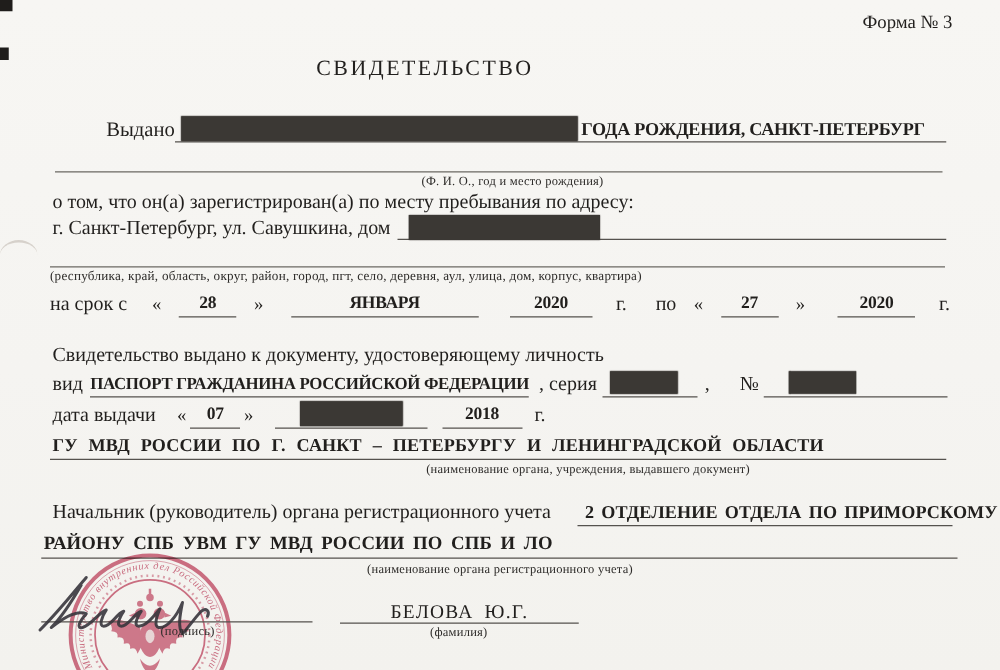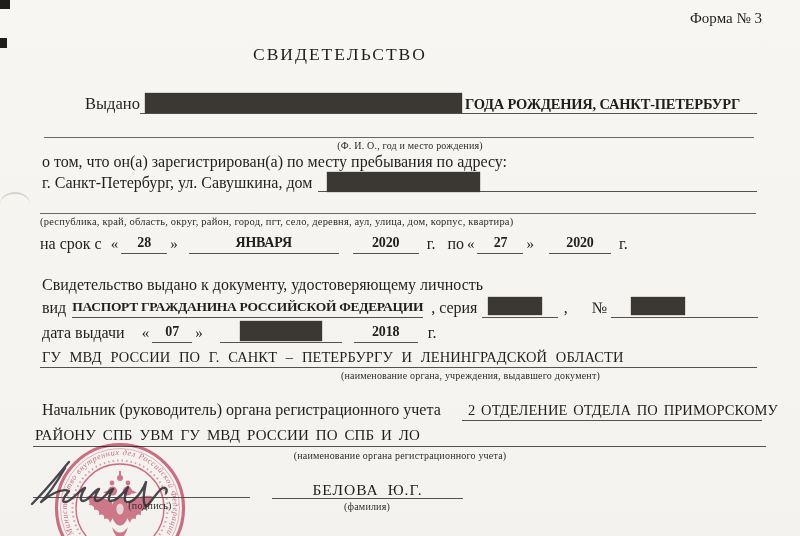--- a/index.html
+++ b/index.html
@@ -9,26 +9,26 @@
     font-family:"Liberation Serif","DejaVu Serif",serif;
     color:#211f1d;
   }
   .abs{position:absolute;}
   .t16{font-size:16px; line-height:20px;}
   .t15{font-size:15px;}
   .title{font-size:17.5px; letter-spacing:2px;}
   .subtitle{font-size:15.5px;}
   .caption{font-size:10px; color:#2d2b29; letter-spacing:0.2px; white-space:nowrap;}
   .filled{font-weight:bold; font-size:14px; letter-spacing:-0.2px; white-space:nowrap;}
-  .filled-wide{font-weight:normal; font-size:14.5px; word-spacing:5px; letter-spacing:0.1px; white-space:nowrap;}
+  .filled-wide{font-weight:bold; font-size:14.5px; word-spacing:5px; letter-spacing:0.1px; white-space:nowrap;}
   .rule{height:0; border-top:1.2px solid #55524e;}
   .rule-thin{height:0; border-top:1px solid #6b6863;}
   .redact{background:#3b3834; box-shadow:0 0 1px #3b3834;}
   .cell{display:inline-block; border-bottom:1.2px solid #55524e; text-align:center; vertical-align:bottom;}
-  .row{display:flex; align-items:flex-end; white-space:nowrap;}
+  .row{display:flex; align-items:flex-end; white-space:nowrap;justify-content:space-between;}
   .q{font-size:15px; padding:0 3px;}
   .svg-stamp{mix-blend-mode:multiply;}
   .artifact{background:#1f1d1b;}
 </style>
 </head>
 <body>
 
 <div class="page">
 
   <div class="abs artifact" style="left:0;top:7;width:10px;height:9px;"></div>

